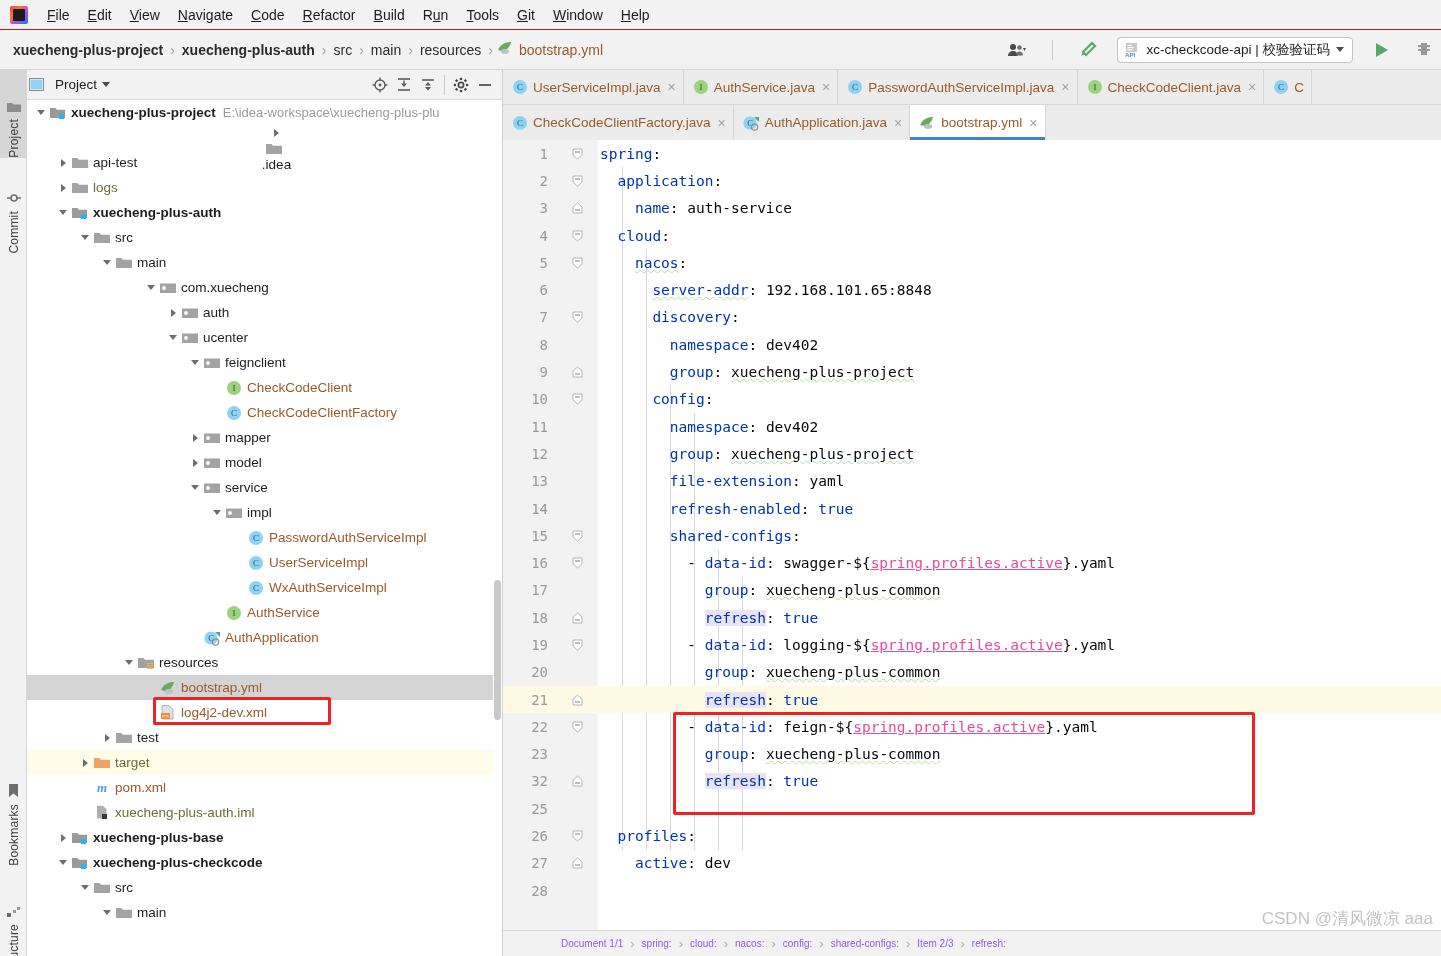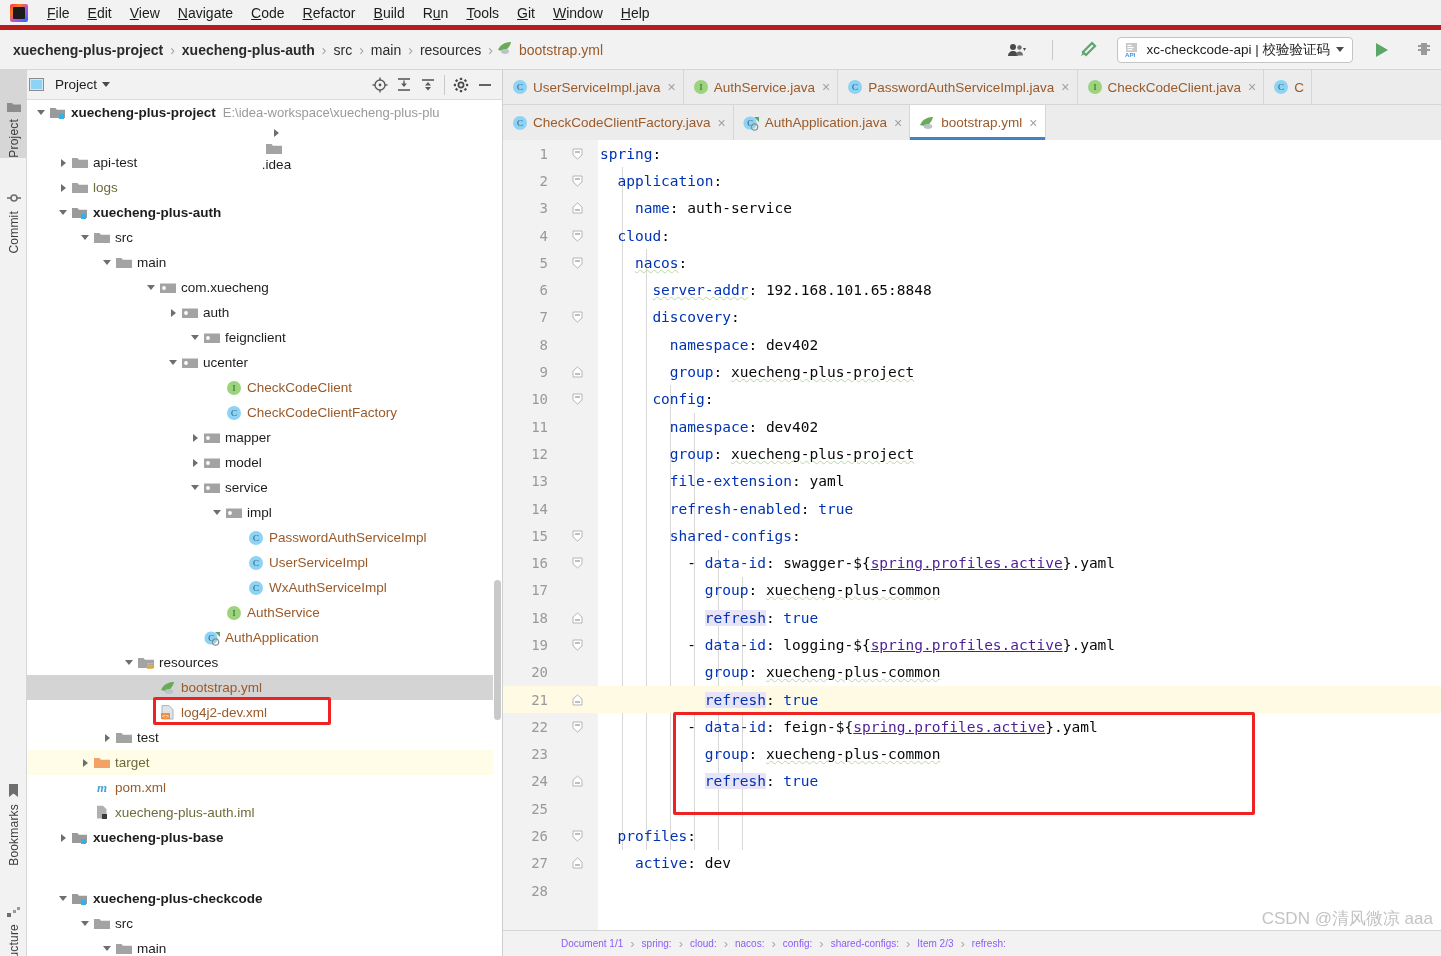--- a/index.html
+++ b/index.html
@@ -11,21 +11,21 @@
     font-size: 13px;
     color: #000000;
   }
   .app { position: relative; width: 1441px; height: 956px; }
 
   
   .menubar {
     position: absolute; left: 0; top: 0; width: 1441px; height: 30px;
     background: #f2f2f2;
     display: flex; align-items: center;
-    border-bottom: 5px solid #b91c1c;
+    border-bottom: 1px solid #b91c1c;
   }
   .ij-logo {
     width: 18px; height: 18px; margin-left: 10px; margin-right: 10px;
     background: linear-gradient(135deg, #fe315d 0%, #f97a12 28%, #b24bf3 62%, #087cfa 100%);
     border-radius: 2px; position: relative; flex: none;
   }
   .ij-logo::after {
     content: ""; position: absolute; left: 3px; top: 3px; right: 3px; bottom: 3px;
     background: #1b1b1b; border-radius: 1px;
   }
@@ -167,21 +167,21 @@
     position: absolute; left: 68px; width: 12px; height: 12px;
     display: flex; align-items: center; justify-content: center;
   }
   .fold svg { display: block; }
   .ctext {
     position: absolute; left: 97px; font-family: "DejaVu Sans Mono", monospace;
     font-size: 14.5px; white-space: pre; color: #080808; letter-spacing: 0px;
   }
   .k { color: #0033b3; }
   .v { color: #080808; }
-  .ph { color: #4c1d95; text-decoration: underline; }
+  .ph { color: #ec4899; text-decoration: underline; }
   .hlident { background: #e8e3f7; }
   .wavy { text-decoration: underline; text-decoration-style: wavy; text-decoration-color: #b8d9a0; text-decoration-thickness: 1px; }
   .indent-guide {
     position: absolute; top: 0; bottom: 0; width: 1px; background: #d8d8d8;
   }
 
   .redbox-code {
     position: absolute; border: 3px solid #ee2222; border-radius: 2px; pointer-events: none;
   }
 
@@ -482,43 +482,43 @@
             <span class="arrow-r"></span>
           </span>
           <span class="tico">
             <svg width="17" height="14" viewBox="0 0 17 14">
               <path d="M0 2.5h16V12H0z" fill="#a3a3a3"></path>
               <circle cx="4" cy="7" r="1.9" fill="#fff"></circle>
             </svg>
           </span>
           <span class="tlabel">auth</span>
         </div>
-        <div class="trow" style="padding-left: 160px;">
+        <div class="trow" style="padding-left: 138px;">
           <span class="tw">
             <span class="arrow-d"></span>
           </span>
           <span class="tico">
             <svg width="17" height="14" viewBox="0 0 17 14">
               <path d="M0 2.5h16V12H0z" fill="#a3a3a3"></path>
               <circle cx="4" cy="7" r="1.9" fill="#fff"></circle>
             </svg>
           </span>
-          <span class="tlabel">feignclient</span>
-        </div>
-        <div class="trow" style="padding-left: 138px;">
+          <span class="tlabel">ucenter</span>
+        </div>
+        <div class="trow" style="padding-left: 160px;">
           <span class="tw">
             <span class="arrow-d"></span>
           </span>
           <span class="tico">
             <svg width="17" height="14" viewBox="0 0 17 14">
               <path d="M0 2.5h16V12H0z" fill="#a3a3a3"></path>
               <circle cx="4" cy="7" r="1.9" fill="#fff"></circle>
             </svg>
           </span>
-          <span class="tlabel">ucenter</span>
+          <span class="tlabel">feignclient</span>
         </div>
         <div class="trow" style="padding-left: 182px;">
           <span class="tw"></span>
           <span class="tico">
             <svg width="16" height="16" viewBox="0 0 16 16">
               <circle cx="8" cy="8" r="7" fill="#9bd47c"></circle>
               <text x="8" y="11.3" text-anchor="middle" font-family="Liberation Serif, serif" font-size="9" fill="#2d5526">I</text>
             </svg>
           </span>
           <span class="tlabel orange">CheckCodeClient</span>
@@ -714,21 +714,21 @@
             <span class="arrow-r"></span>
           </span>
           <span class="tico">
             <svg width="17" height="14" viewBox="0 0 17 14">
               <path d="M0 2h5.5l1.4 1.7H15V12H0z" fill="#9a9a9a"></path>
               <rect x="9" y="8" width="5" height="5" fill="#2eb3f0"></rect>
             </svg>
           </span>
           <span class="tlabel b">xuecheng-plus-base</span>
         </div>
-        <div class="trow" style="padding-left: 28px; margin-top: 36px;">
+        <div class="trow" style="padding-left: 28px;">
           <span class="tw">
             <span class="arrow-d"></span>
           </span>
           <span class="tico">
             <svg width="17" height="14" viewBox="0 0 17 14">
               <path d="M0 2h5.5l1.4 1.7H15V12H0z" fill="#9a9a9a"></path>
               <rect x="9" y="8" width="5" height="5" fill="#2eb3f0"></rect>
             </svg>
           </span>
           <span class="tlabel b">xuecheng-plus-checkcode</span>
@@ -1028,21 +1028,21 @@
                 <line x1="3" y1="4" x2="8" y2="4" stroke="#8a8a8a" stroke-width="1.1"></line>
               </svg>
             </span>
             <span class="ctext"><span class="v">          - </span><span class="k">data-id</span><span class="v">: feign-${</span><span class="ph">spring.profiles.active</span><span class="v">}.yaml</span></span>
           </div>
           <div class="cline">
             <span class="lnum">23</span>
             <span class="ctext"><span class="v">            </span><span class="k">group</span><span class="v">: </span><span class="v wavy">xuecheng-plus-common</span></span>
           </div>
           <div class="cline">
-            <span class="lnum">24</span>
+            <span class="lnum">32</span>
             <span class="fold">
               <svg width="11" height="12" viewBox="0 0 11 12">
                 <path d="M5.5 1L10 5v6H1V5z" fill="#fff" stroke="#b5b5b5" stroke-width="1"></path>
                 <line x1="3" y1="8" x2="8" y2="8" stroke="#8a8a8a" stroke-width="1.1"></line>
               </svg>
             </span>
             <span class="ctext"><span class="v">            </span><span class="k hlident">refresh</span><span class="v">: </span><span class="k">true</span></span>
           </div>
           <div class="cline">
             <span class="lnum">25</span>

